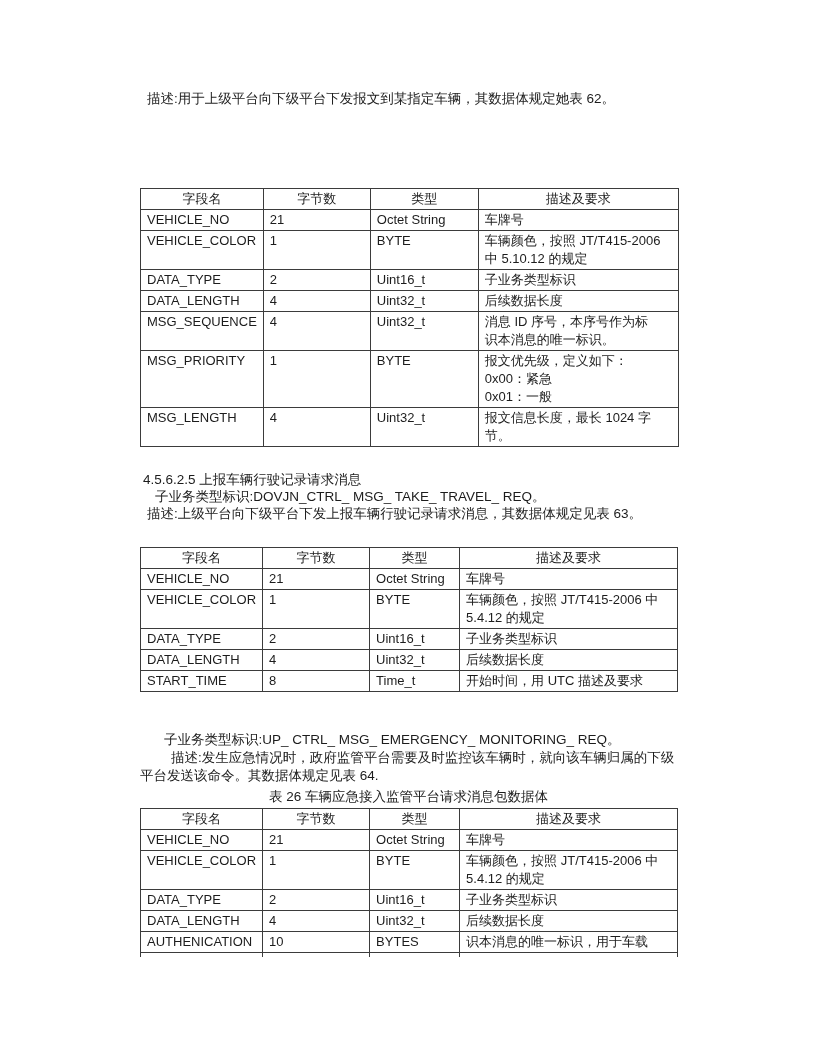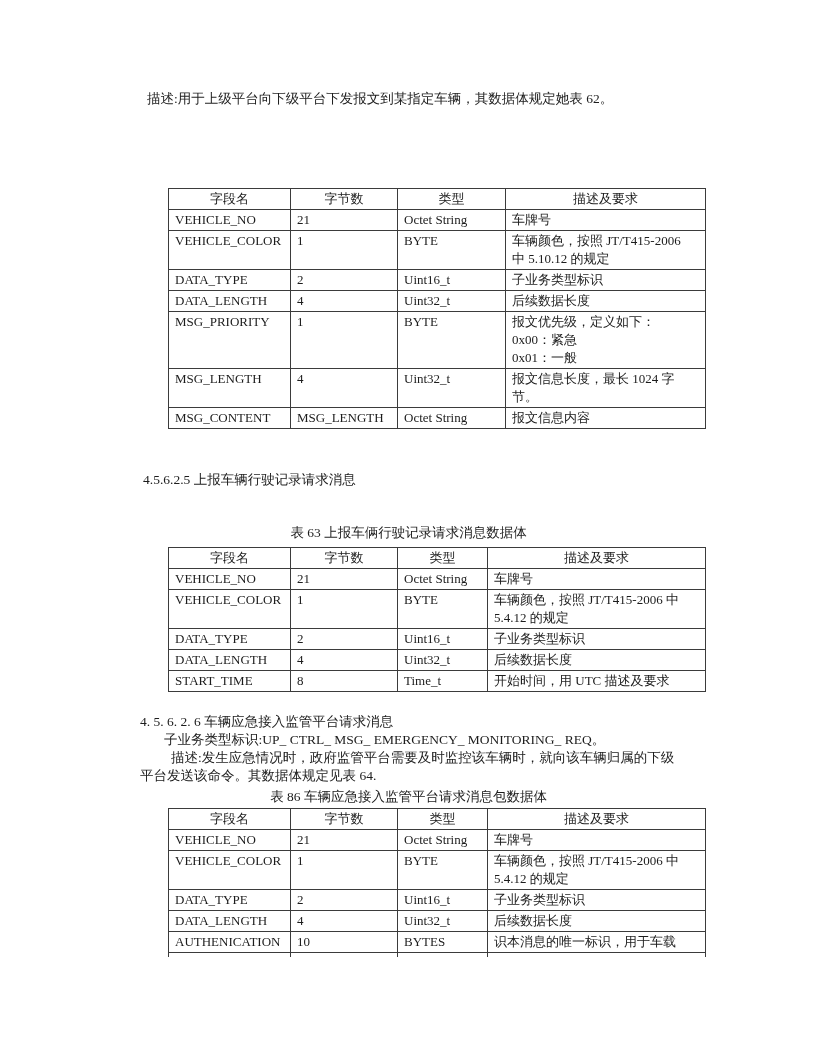--- a/index.html
+++ b/index.html
@@ -1,21 +1,21 @@
 <!DOCTYPE html>
 <html><head>
 <meta charset="utf-8">
 <style>
   html, body { margin: 0; padding: 0; background: #ffffff; }
   .page {
     position: relative;
     width: 816px;
     height: 1056px;
     background: #ffffff;
-    font-family: Liberation Serif, serif;
+    font-family: Liberation Sans, sans-serif;
     color: #1c1c1c;
     overflow: hidden;
   }
   .line {
     position: absolute;
     font-size: 13.5px;
     line-height: 17px;
     white-space: nowrap;
   }
   .caption {
@@ -23,21 +23,20 @@
     left: 140px;
     width: 537px;
     text-align: center;
     font-size: 13.5px;
     line-height: 17px;
   }
   table.spec {
     position: absolute;
     border-collapse: collapse;
     table-layout: fixed;
-    margin-left: 28px;
   }
   table.spec th, table.spec td {
     border: 1px solid #3b3b3b;
     font-size: 13px;
     line-height: 18px;
     padding: 1px 6px;
     vertical-align: top;
     overflow: hidden;
   }
   table.spec th {
@@ -99,45 +98,47 @@
           <td>Uint16_t</td>
           <td>子业务类型标识</td>
         </tr>
         <tr>
           <td>DATA_LENGTH</td>
           <td>4</td>
           <td>Uint32_t</td>
           <td>后续数据长度</td>
         </tr>
         <tr>
+          <td>MSG_SEQUENCE</td>
+          <td>4</td>
+          <td>Uint32_t</td>
+          <td>消息 ID 序号，本序号作为标
+识本消息的唯一标识。</td>
+        </tr>
+        <tr>
           <td>MSG_PRIORITY</td>
           <td>1</td>
           <td>BYTE</td>
           <td>报文优先级，定义如下：
 0x00：紧急
 0x01：一般</td>
         </tr>
         <tr>
           <td>MSG_LENGTH</td>
           <td>4</td>
           <td>Uint32_t</td>
           <td>报文信息长度，最长 1024 字
 节。</td>
         </tr>
-        <tr>
-          <td>MSG_CONTENT</td>
-          <td>MSG_LENGTH</td>
-          <td>Octet String</td>
-          <td>报文信息内容</td>
-        </tr>
       </tbody>
     </table>
 
   <div class="line" style="left:143px; top:471px;">4.5.6.2.5 上报车辆行驶记录请求消息</div>
-  <div class="caption" style="top:524px;">表 63 上报车俩行驶记录请求消息数据体</div>
+  <div class="line" style="left:155px; top:488px;">子业务类型标识:DOVJN_CTRL_ MSG_ TAKE_ TRAVEL_ REQ。</div>
+  <div class="line" style="left:147px; top:505px;">描述:上级平台向下级平台下发上报车辆行驶记录请求消息，其数据体规定见表 63。</div>
 
   <table class="spec" id="table63">
       <colgroup>
         <col style="width: 122px;">
         <col style="width: 107px;">
         <col style="width: 90px;">
         <col style="width: 218px;">
       </colgroup>
       <thead>
         <tr>
@@ -175,25 +176,24 @@
         </tr>
         <tr>
           <td>START_TIME</td>
           <td>8</td>
           <td>Time_t</td>
           <td>开始时间，用 UTC 描述及要求</td>
         </tr>
       </tbody>
     </table>
 
-  <div class="line" style="left:140px; top:713px;">4. 5. 6. 2. 6 车辆应急接入监管平台请求消息</div>
   <div class="line" style="left:164px; top:731px;">子业务类型标识:UP_ CTRL_ MSG_ EMERGENCY_ MONITORING_ REQ。</div>
   <div class="line" style="left:171px; top:749px;">描述:发生应急情况时，政府监管平台需要及时监控该车辆时，就向该车辆归属的下级</div>
   <div class="line" style="left:140px; top:767px;">平台发送该命令。其数据体规定见表 64.</div>
-  <div class="caption" style="top:788px;">表 86 车辆应急接入监管平台请求消息包数据体</div>
+  <div class="caption" style="top:788px;">表 26 车辆应急接入监管平台请求消息包数据体</div>
 
   <table class="spec" id="table64">
       <colgroup>
         <col style="width: 122px;">
         <col style="width: 107px;">
         <col style="width: 90px;">
         <col style="width: 218px;">
       </colgroup>
       <thead>
         <tr>

